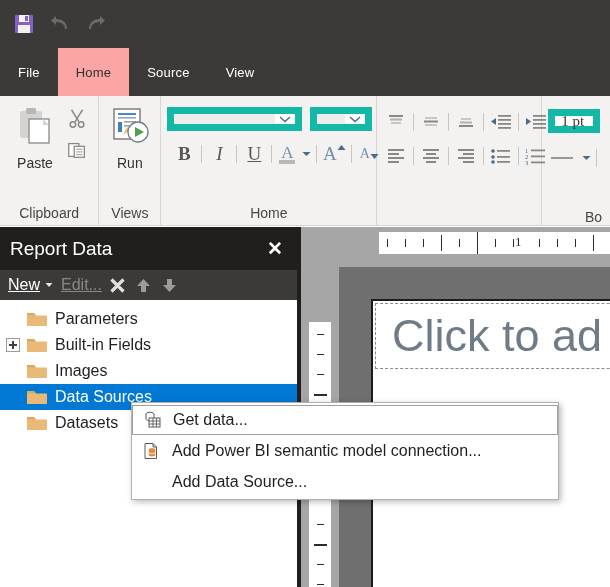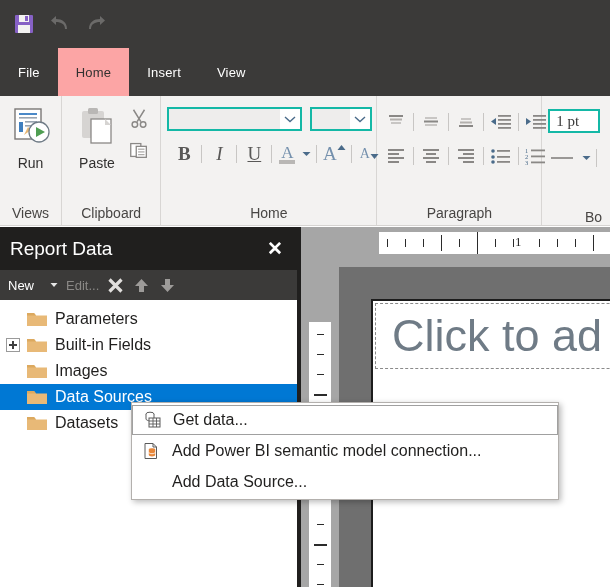--- a/index.html
+++ b/index.html
@@ -66,21 +66,21 @@
   .smallcol { display: flex; flex-direction: column; gap: 6px; padding-top: 4px; }
 
   .icon-row { display: flex; align-items: center; gap: 2px; }
   .ibtn {
     width: 26px; height: 26px;
     display: flex; align-items: center; justify-content: center;
   }
   .sep-v { width: 1px; height: 18px; background: #c8c6c4; margin: 0 2px; }
 
   .combo {
-    height: 24px; border: 2px solid #14b8a6; background: #ffffff;
+    height: 24px; border: 7px solid #14b8a6; background: #ffffff;
     display: flex; align-items: center;
   }
   .combo .fill { flex: 1; height: 100%; background: #eeedec; }
   .combo .arrow {
     width: 20px; height: 100%;
     display: flex; align-items: center; justify-content: center;
   }
   .combo.ptbox {
     background:#fff; padding: 0 6px; font-size: 15px; color:#3a3a3a;
     font-family: "Liberation Serif", serif;
@@ -97,22 +97,22 @@
     display: flex; align-items: center; padding: 0 10px;
     font-size: 19px;
   }
   .pane-title .t { flex: 1; }
   .pane-title .x { font-size: 19px; font-weight: bold; padding: 0 4px; }
   .pane-toolbar {
     height: 30px; background: #3b3a39;
     display: flex; align-items: center; gap: 6px; padding: 0 8px;
   }
   .pane-toolbar .tbitem {
-    display: flex; align-items: center; gap: 14px;
-    color: #ffffff; font-size: 13px;
+    display: flex; align-items: center; gap: 3px;
+    color: #ffffff; font-size: 16px; text-decoration: underline;
   }
   .pane-toolbar .tbitem.disabled { color: #8a8886; }
   .pane-toolbar .tbicon {
     width: 20px; height: 20px;
     display: flex; align-items: center; justify-content: center;
   }
   .tree { flex: 1; background: #ffffff; padding-top: 6px; overflow: hidden; }
   .tnode {
     height: 26px; display: flex; align-items: center;
     font-size: 16px; color: #201f1e; padding-left: 6px;
@@ -213,25 +213,60 @@
     <div class="qat-btn">
       <svg width="24" height="24" viewBox="0 0 24 24">
         <path d="M7 17 C7 12 11 10 16 10 L16 13 L21 8.5 L16 4 L16 7 C10 7 5 10 5 17 Z" fill="#6b6a69"></path>
       </svg>
     </div>
   </div>
 
   <div class="tabstrip">
     <div class="tab">File</div>
     <div class="tab active">Home</div>
-    <div class="tab">Insert</div>
+    <div class="tab">Source</div>
     <div class="tab">View</div>
   </div>
 
   <div class="ribbon">
+
+    <div class="group" style="width:103px;">
+      <div class="group-body">
+        <div class="bigbtn wide">
+          <span>
+            <svg width="42" height="42" viewBox="0 0 42 42">
+              <rect x="6" y="6" width="22" height="27" rx="2" fill="#d6d4d2"></rect>
+              <rect x="12" y="3" width="10" height="6" rx="1.5" fill="#b9b7b5"></rect>
+              <rect x="15" y="14" width="20" height="24" fill="#ffffff" stroke="#8a8886" stroke-width="1.3"></rect>
+              <path d="M29 14 L35 20 L29 20 Z" fill="#d6d4d2"></path>
+            </svg>
+          </span>
+          <span class="lbl">Paste</span>
+        </div>
+        <div class="smallcol">
+          <div class="ibtn">
+            <svg width="22" height="22" viewBox="0 0 24 24">
+              <path d="M6 3 L14 16 M18 3 L10 16" stroke="#8a8886" stroke-width="1.6" fill="none"></path>
+              <circle cx="7.5" cy="19" r="3" fill="none" stroke="#8a8886" stroke-width="1.6"></circle>
+              <circle cx="16.5" cy="19" r="3" fill="none" stroke="#8a8886" stroke-width="1.6"></circle>
+            </svg>
+          </div>
+          <div class="ibtn">
+            <svg width="22" height="22" viewBox="0 0 24 24">
+              <rect x="3" y="5" width="11" height="14" fill="#ffffff" stroke="#8a8886" stroke-width="1.4"></rect>
+              <rect x="9" y="8" width="11" height="12" fill="#ffffff" stroke="#8a8886" stroke-width="1.4"></rect>
+              <rect x="11" y="10.5" width="7" height="1.2" fill="#a19f9d"></rect>
+              <rect x="11" y="13.5" width="7" height="1.2" fill="#a19f9d"></rect>
+              <rect x="11" y="16.5" width="7" height="1.2" fill="#a19f9d"></rect>
+            </svg>
+          </div>
+        </div>
+      </div>
+      <div class="group-label">Clipboard</div>
+    </div>
 
     <div class="group" style="width:62px;">
       <div class="group-body">
         <div class="bigbtn">
           <span>
             <svg width="42" height="42" viewBox="0 0 42 42">
               <rect x="5" y="4" width="26" height="30" fill="#ffffff" stroke="#797775" stroke-width="1.4"></rect>
               <rect x="9" y="8" width="18" height="2" fill="#4a89c8"></rect>
               <rect x="9" y="12" width="18" height="1.6" fill="#9aa5b1"></rect>
               <rect x="15" y="16" width="12" height="1.6" fill="#9aa5b1"></rect>
@@ -241,55 +276,20 @@
               <circle cx="29" cy="27" r="10" fill="#ffffff" stroke="#6f7b86" stroke-width="1.3"></circle>
               <path d="M26 22 L35 27 L26 32 Z" fill="#4f9e52"></path>
             </svg>
           </span>
           <span class="lbl">Run</span>
         </div>
       </div>
       <div class="group-label">Views</div>
     </div>
 
-    <div class="group" style="width:103px;">
-      <div class="group-body">
-        <div class="bigbtn wide">
-          <span>
-            <svg width="42" height="42" viewBox="0 0 42 42">
-              <rect x="6" y="6" width="22" height="27" rx="2" fill="#d6d4d2"></rect>
-              <rect x="12" y="3" width="10" height="6" rx="1.5" fill="#b9b7b5"></rect>
-              <rect x="15" y="14" width="20" height="24" fill="#ffffff" stroke="#8a8886" stroke-width="1.3"></rect>
-              <path d="M29 14 L35 20 L29 20 Z" fill="#d6d4d2"></path>
-            </svg>
-          </span>
-          <span class="lbl">Paste</span>
-        </div>
-        <div class="smallcol">
-          <div class="ibtn">
-            <svg width="22" height="22" viewBox="0 0 24 24">
-              <path d="M6 3 L14 16 M18 3 L10 16" stroke="#8a8886" stroke-width="1.6" fill="none"></path>
-              <circle cx="7.5" cy="19" r="3" fill="none" stroke="#8a8886" stroke-width="1.6"></circle>
-              <circle cx="16.5" cy="19" r="3" fill="none" stroke="#8a8886" stroke-width="1.6"></circle>
-            </svg>
-          </div>
-          <div class="ibtn">
-            <svg width="22" height="22" viewBox="0 0 24 24">
-              <rect x="3" y="5" width="11" height="14" fill="#ffffff" stroke="#8a8886" stroke-width="1.4"></rect>
-              <rect x="9" y="8" width="11" height="12" fill="#ffffff" stroke="#8a8886" stroke-width="1.4"></rect>
-              <rect x="11" y="10.5" width="7" height="1.2" fill="#a19f9d"></rect>
-              <rect x="11" y="13.5" width="7" height="1.2" fill="#a19f9d"></rect>
-              <rect x="11" y="16.5" width="7" height="1.2" fill="#a19f9d"></rect>
-            </svg>
-          </div>
-        </div>
-      </div>
-      <div class="group-label">Clipboard</div>
-    </div>
-
     <div class="group" style="width:216px;">
       <div class="group-body" style="flex-direction:column; padding-top:6px; gap:10px;">
         <div style="display:flex; gap:8px;">
           <div class="combo" style="width:135px;">
             <div class="fill"></div>
             <div class="arrow">
               <svg width="12" height="8" viewBox="0 0 12 8">
                   <path d="M1 2 L6 6.5 L11 2" stroke="#4a6b8a" stroke-width="1.4" fill="none"></path>
                 </svg>
             </div>
@@ -441,21 +441,20 @@
               <text x="1" y="7" font-size="6.5" fill="#4a6b8a" font-family="Liberation Serif, serif">1</text>
               <text x="1" y="13" font-size="6.5" fill="#4a6b8a" font-family="Liberation Serif, serif">2</text>
               <text x="1" y="19" font-size="6.5" fill="#4a6b8a" font-family="Liberation Serif, serif">3</text>
               <rect x="7" y="3.5" width="14" height="1.8" fill="#8a8886"></rect>
               <rect x="7" y="9.5" width="14" height="1.8" fill="#8a8886"></rect>
               <rect x="7" y="15.5" width="14" height="1.8" fill="#8a8886"></rect>
             </svg>
           </div>
         </div>
       </div>
-      <div class="group-label">Paragraph</div>
     </div>
 
     <div class="group" style="width:70px; border-right:none;">
       <div class="group-body" style="flex-direction:column; padding-top:8px; gap:12px;">
         <div class="combo ptbox" style="width:52px;">
           <span>1 pt</span>
         </div>
         <div class="icon-row">
           <div class="ibtn" style="width:30px;">
             <svg width="26" height="10" viewBox="0 0 26 10">

